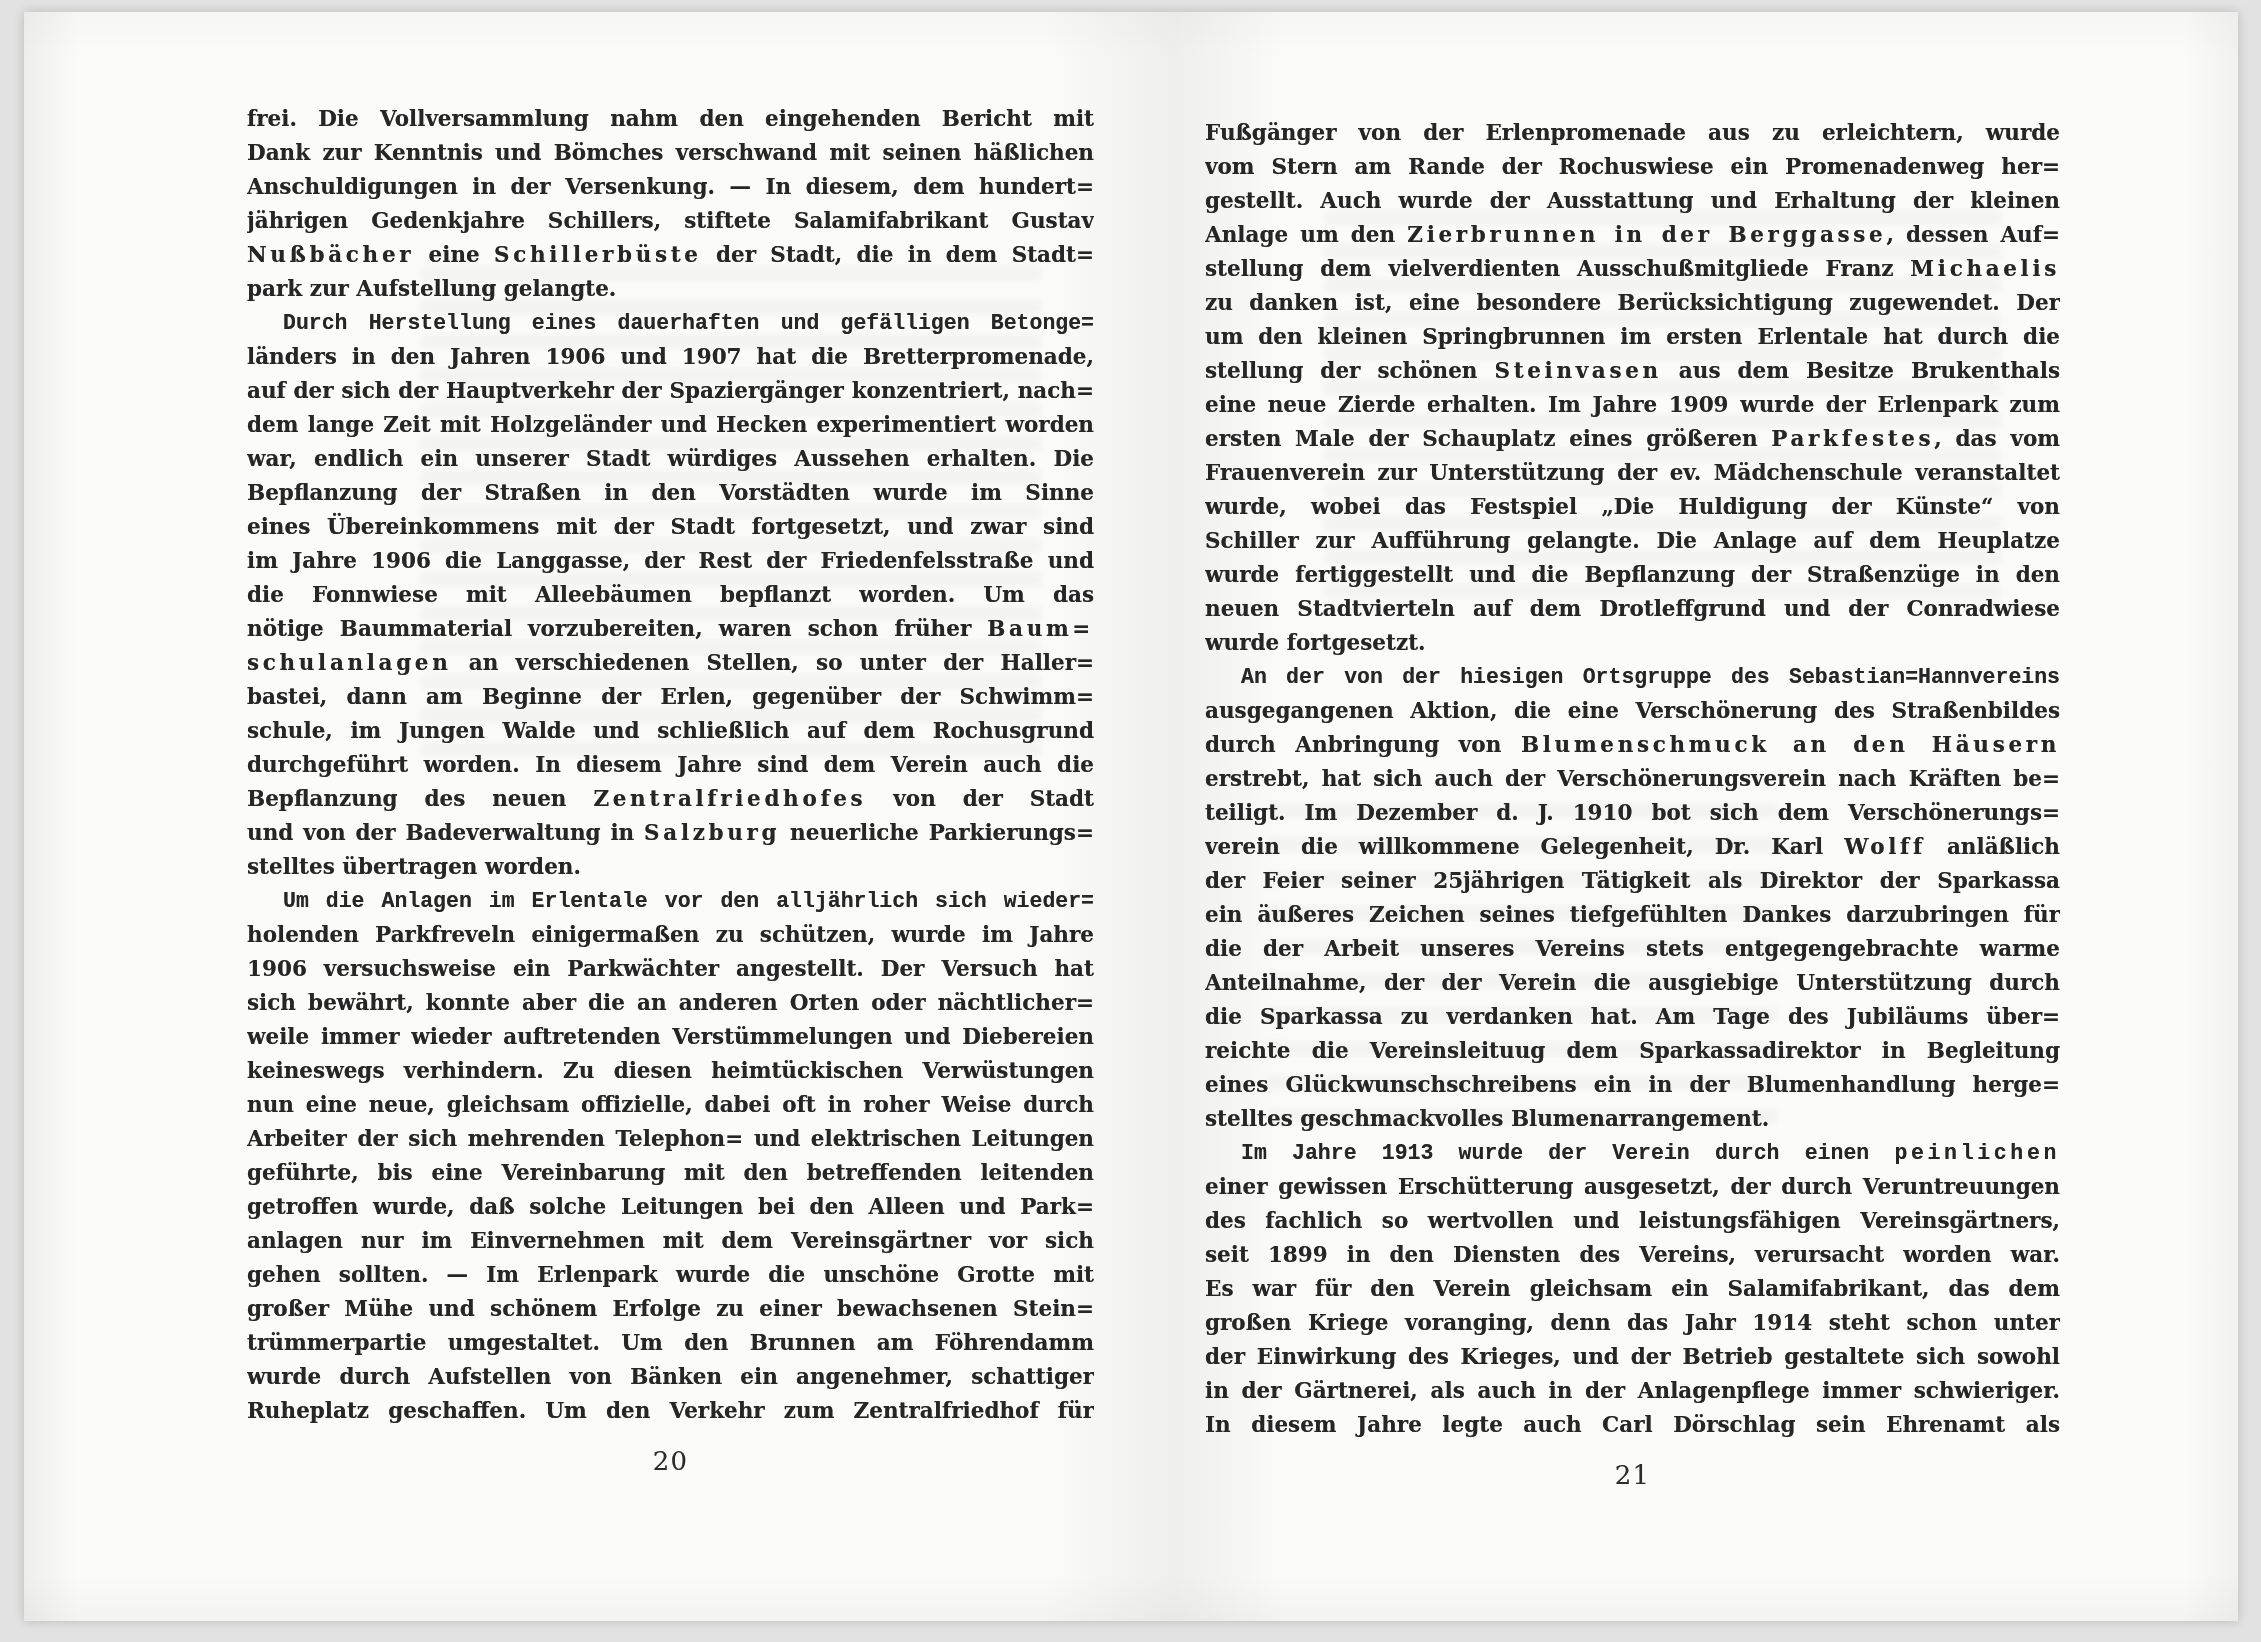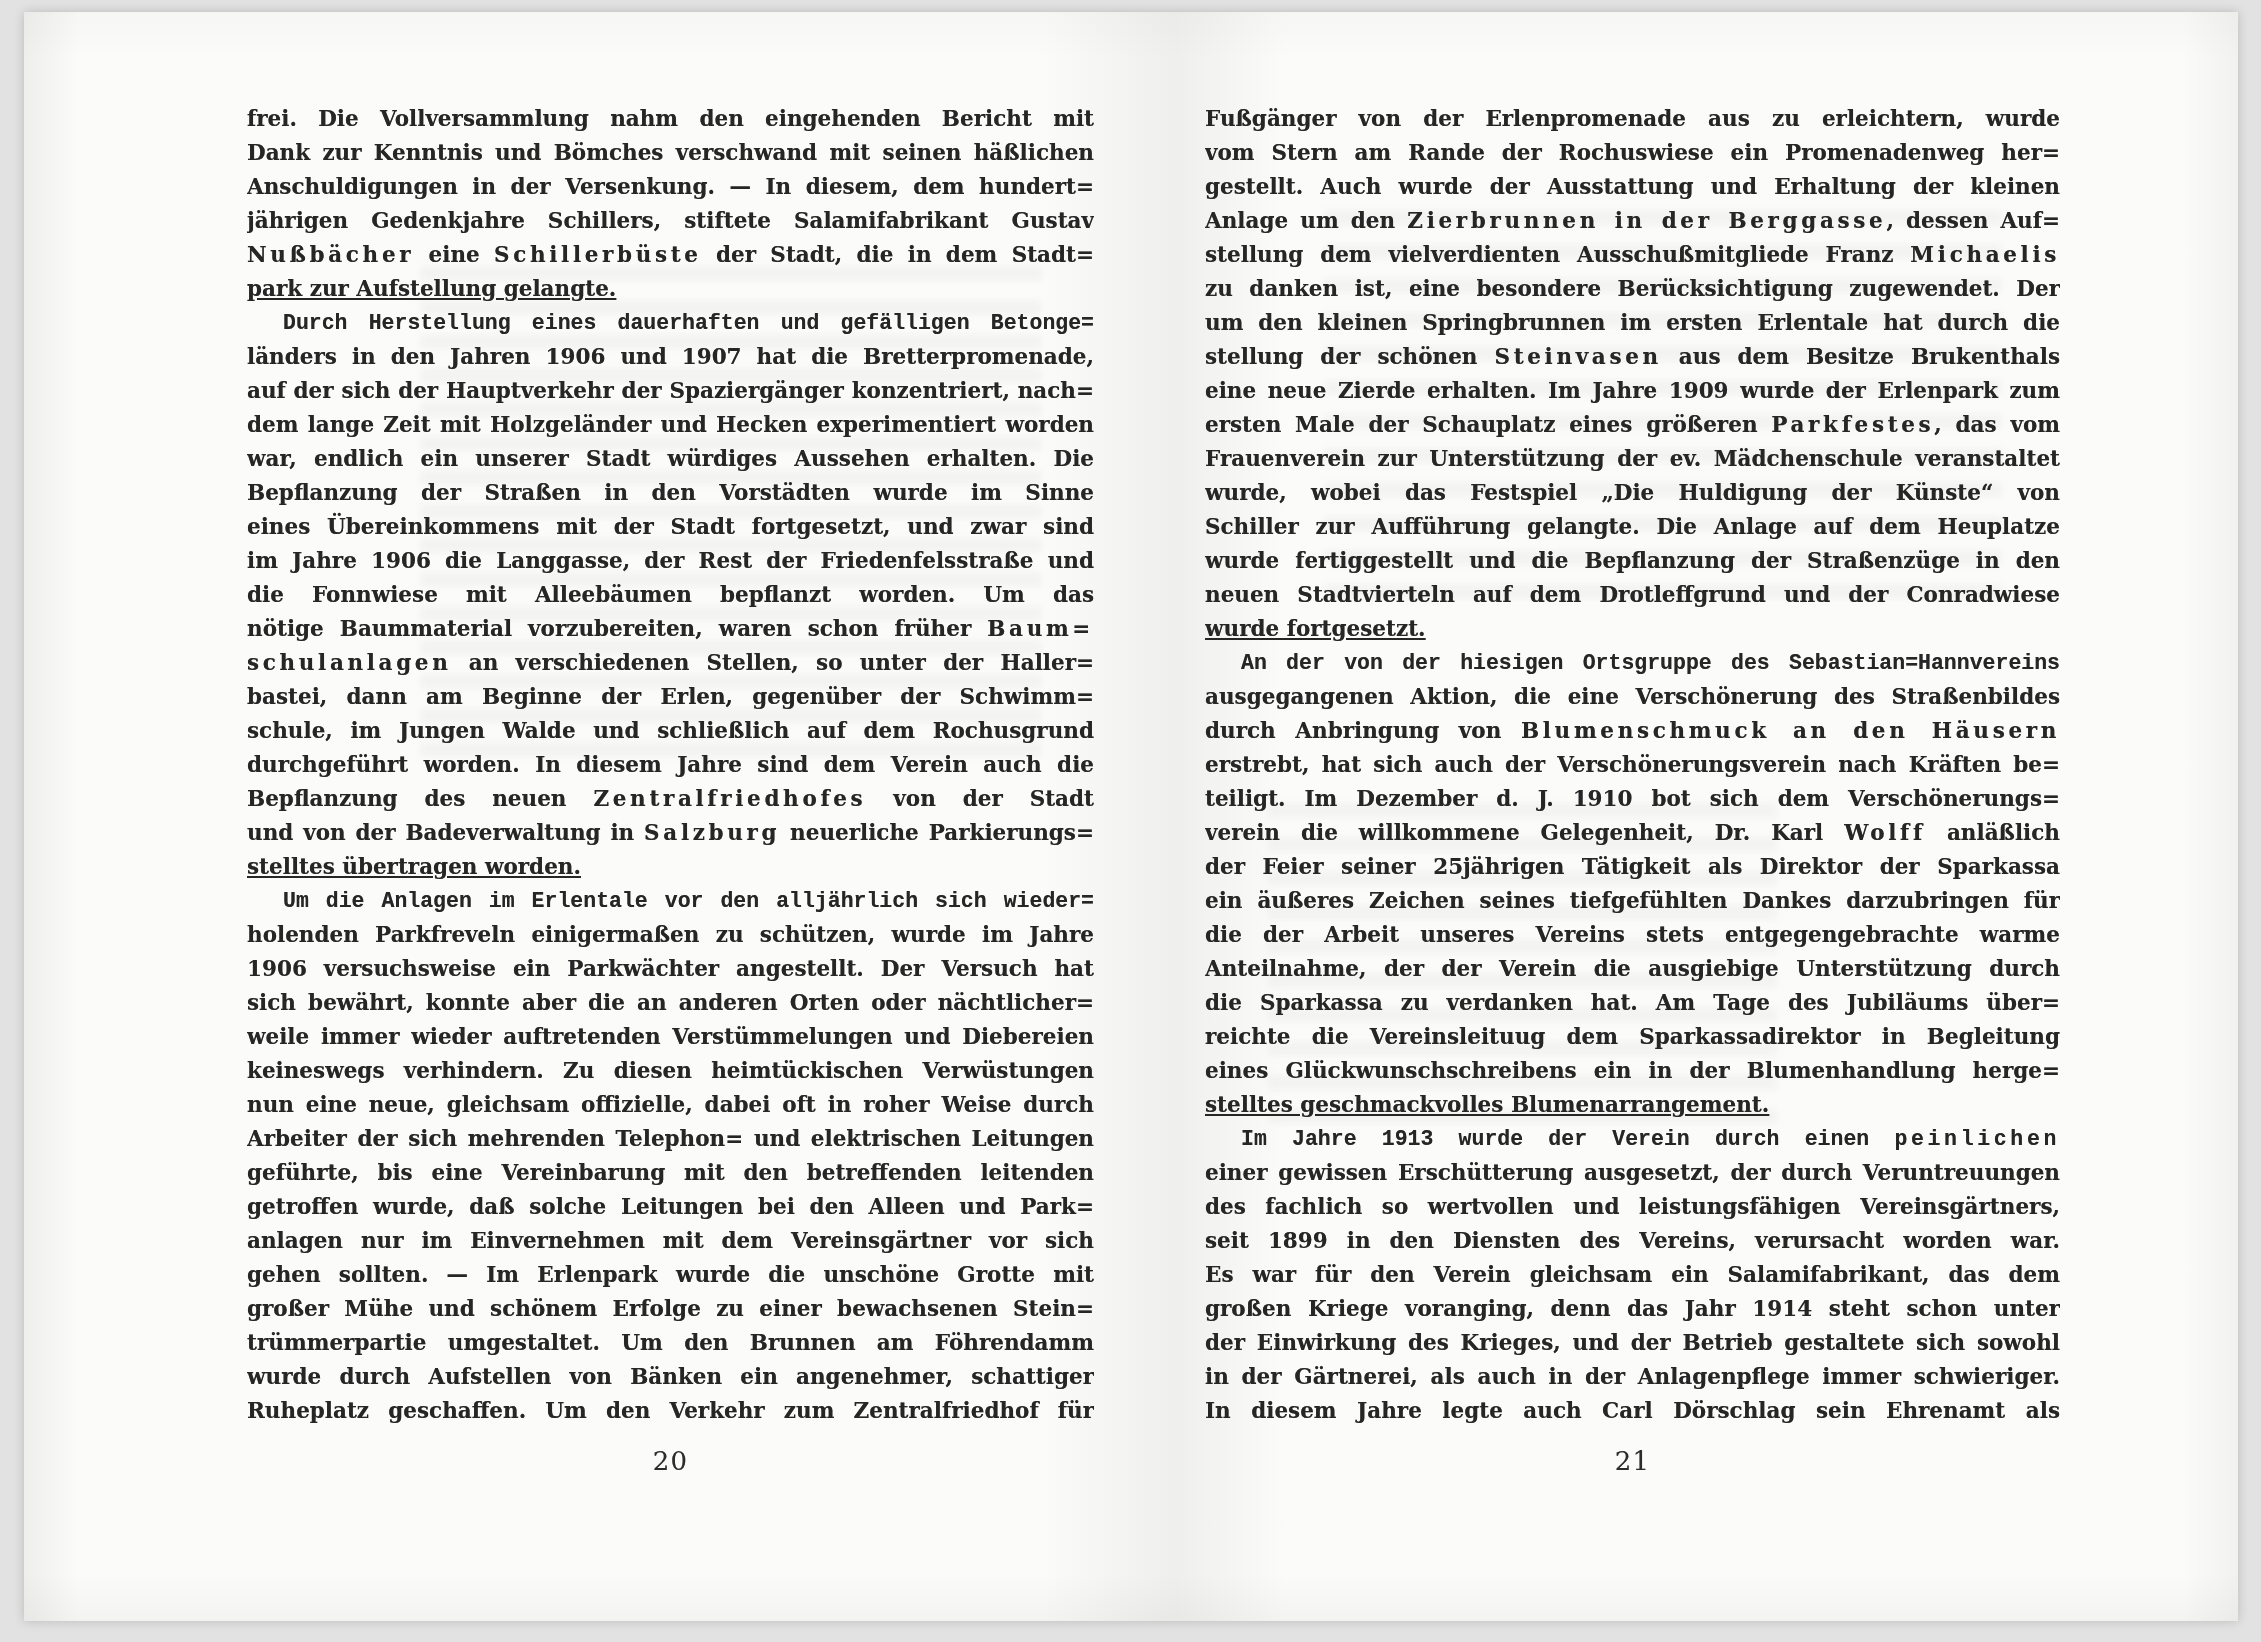--- a/index.html
+++ b/index.html
@@ -47,21 +47,20 @@
     height: 34px;
     line-height: 34px;
     overflow: hidden;
     text-align: justify;
     text-align-last: justify;
     white-space: normal;
   }
   .line.end {
     text-align: right;
     text-align-last: left;
-    text-decoration: underline;
   }
   .line.indent {
     padding-left: 36px;
     font-family: Liberation Mono, monospace;
   }
   .sp {
     letter-spacing: 0.17em;
   }
   .page-number {
     margin-top: 18px;
@@ -120,21 +119,21 @@
       <div class="line">anlagen nur im Einvernehmen mit dem Vereinsgärtner vor sich</div>
       <div class="line">gehen sollten. — Im Erlenpark wurde die unschöne Grotte mit</div>
       <div class="line">großer Mühe und schönem Erfolge zu einer bewachsenen Stein=</div>
       <div class="line">trümmerpartie umgestaltet. Um den Brunnen am Föhrendamm</div>
       <div class="line">wurde durch Aufstellen von Bänken ein angenehmer, schattiger</div>
       <div class="line">Ruheplatz geschaffen. Um den Verkehr zum Zentralfriedhof für</div>
     </div>
   <div class="page-number">20</div>
 </div>
 
-<div class="text-block" id="page-right" style="left:1205px; top:102px; width:855px;">
+<div class="text-block" id="page-right" style="left:1205px; top:116px; width:855px;">
   <div>
       <div class="line">Fußgänger von der Erlenpromenade aus zu erleichtern, wurde</div>
       <div class="line">vom Stern am Rande der Rochuswiese ein Promenadenweg her=</div>
       <div class="line">gestellt. Auch wurde der Ausstattung und Erhaltung der kleinen</div>
       <div class="line">Anlage um den <span class="sp">Zierbrunnen in der Berggasse</span>, dessen Auf=</div>
       <div class="line">stellung dem vielverdienten Ausschußmitgliede Franz <span class="sp">Michaelis</span></div>
       <div class="line">zu danken ist, eine besondere Berücksichtigung zugewendet. Der Platz</div>
       <div class="line">um den kleinen Springbrunnen im ersten Erlentale hat durch die Auf=</div>
       <div class="line">stellung der schönen <span class="sp">Steinvasen</span> aus dem Besitze Brukenthals</div>
       <div class="line">eine neue Zierde erhalten. Im Jahre 1909 wurde der Erlenpark zum</div>

